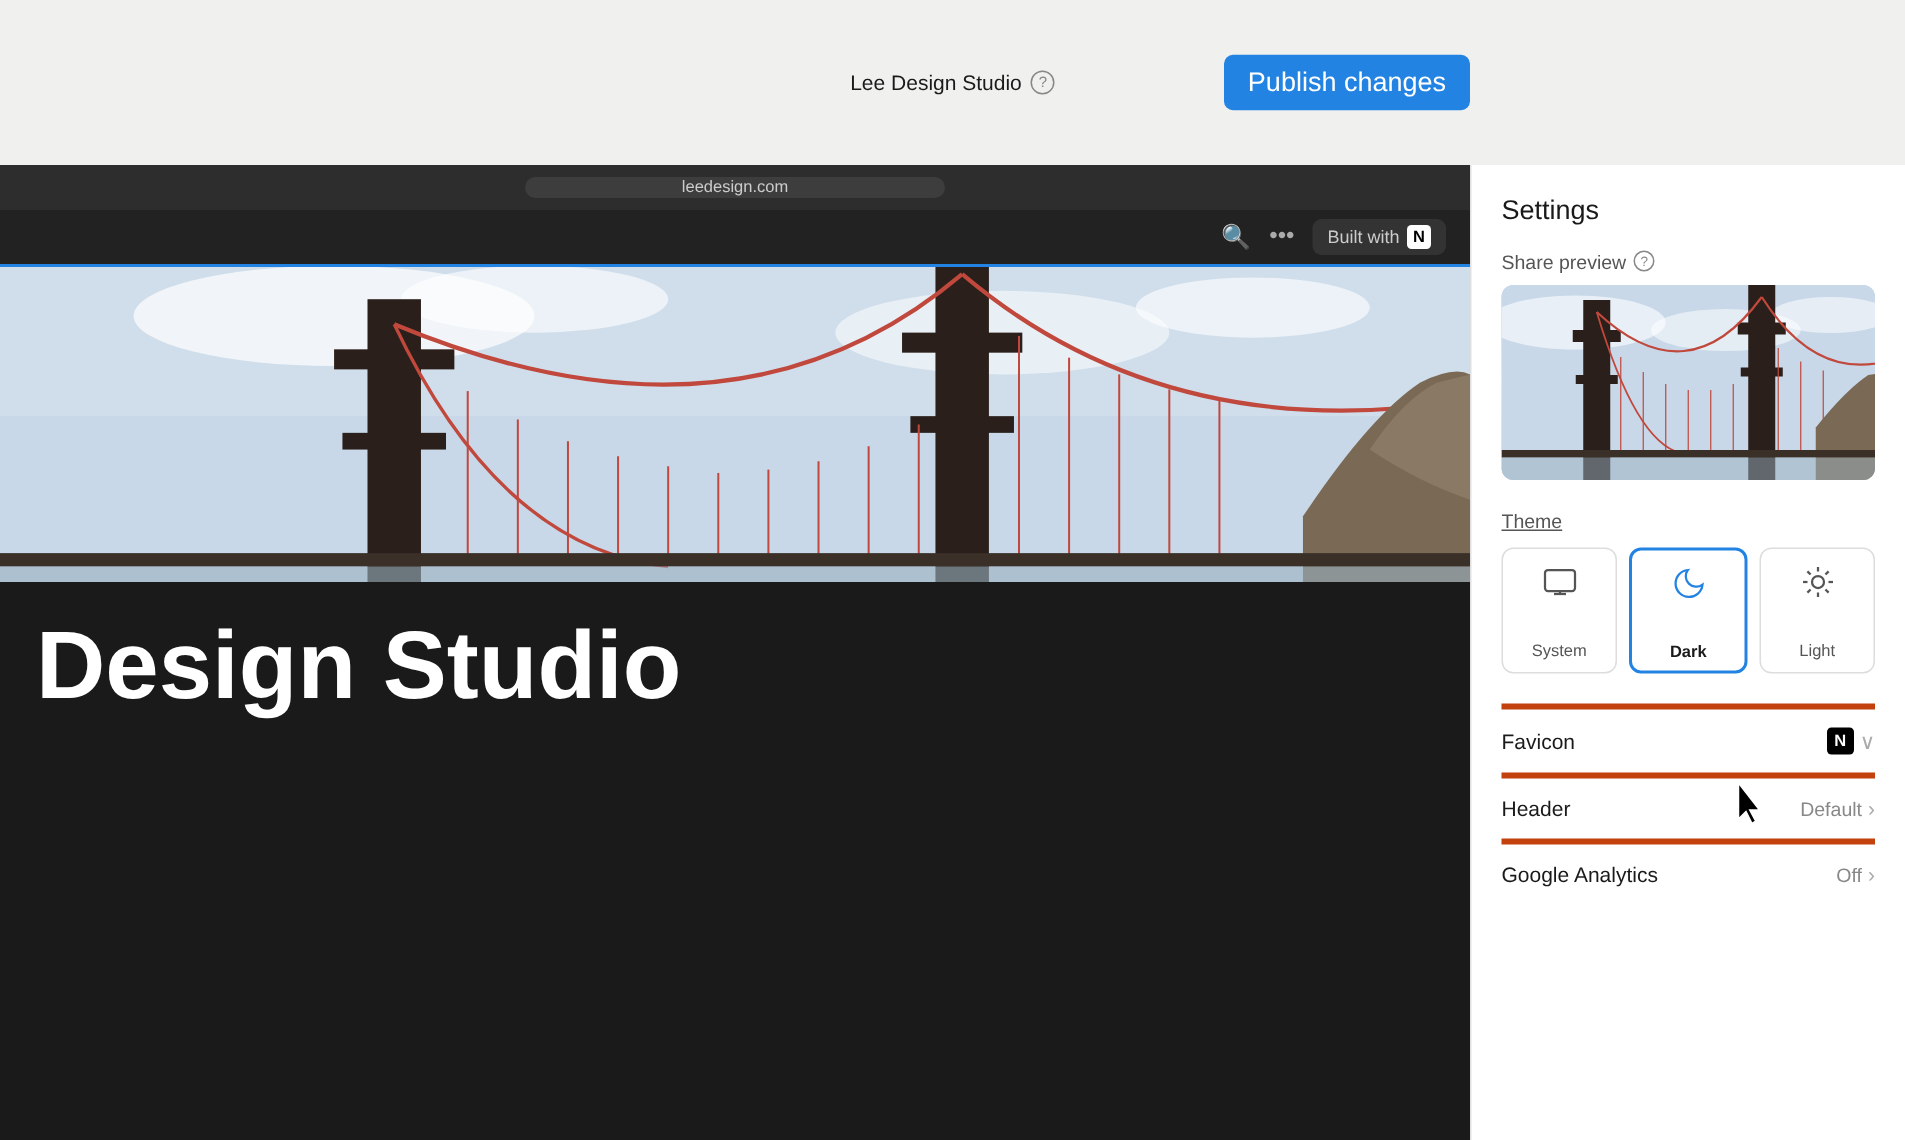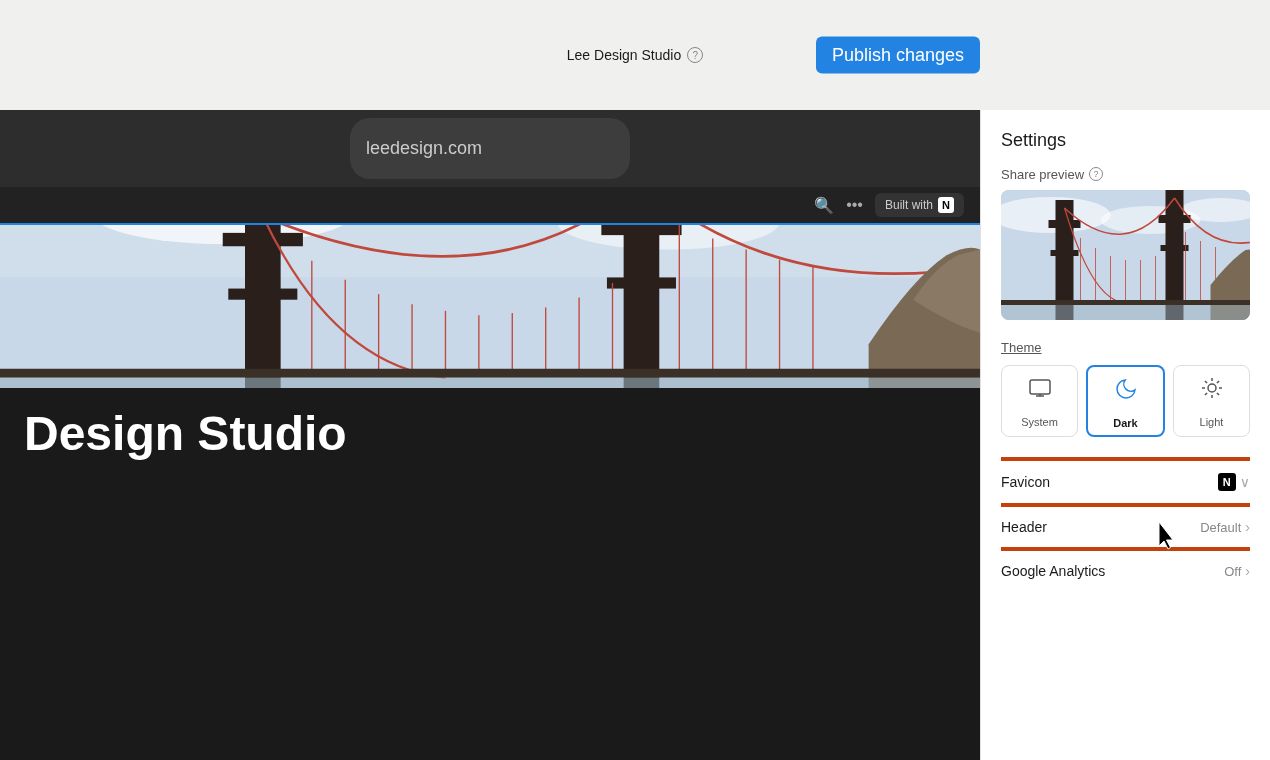--- a/index.html
+++ b/index.html
@@ -93,24 +93,25 @@
       background: #2d2d2d;
       padding: 8px 12px;
       display: flex;
       align-items: center;
       justify-content: center;
     }
 
     .address-input {
       background: #3d3d3d;
       border-radius: 20px;
-      padding: 20px 16px;
+      padding: 1px 16px;
       color: #ccc;
-      font-size: 18px;
+      font-size: 11px;
       width: 280px;
+      text-align: center;
       border: none;
     }
 
     .browser-toolbar {
       background: #222;
       padding: 6px 16px;
       display: flex;
       align-items: center;
       justify-content: flex-end;
       gap: 12px;
@@ -171,21 +172,21 @@
       right: 0;
       bottom: 0;
       background: #1a1a1a;
       display: flex;
       align-items: flex-start;
       padding: 20px 24px;
     }
 
     .hero-title {
       color: white;
-      font-size: 48px;
+      font-size: 64px;
       font-weight: 700;
       line-height: 1.1;
     }
 
     
     .settings-panel {
       width: 290px;
       background: white;
       border-left: 1px solid #e0e0e0;
       padding: 20px;
@@ -236,21 +237,21 @@
     }
 
     .theme-option {
       flex: 1;
       border: 1.5px solid #ddd;
       border-radius: 8px;
       padding: 10px 6px 6px;
       display: flex;
       flex-direction: column;
       align-items: center;
-      gap: 10px;
+      gap: 22px;
       cursor: pointer;
       background: white;
     }
 
     .theme-option.active {
       border: 2px solid #2383e2;
     }
 
     .theme-option-icon {
       font-size: 22px;

